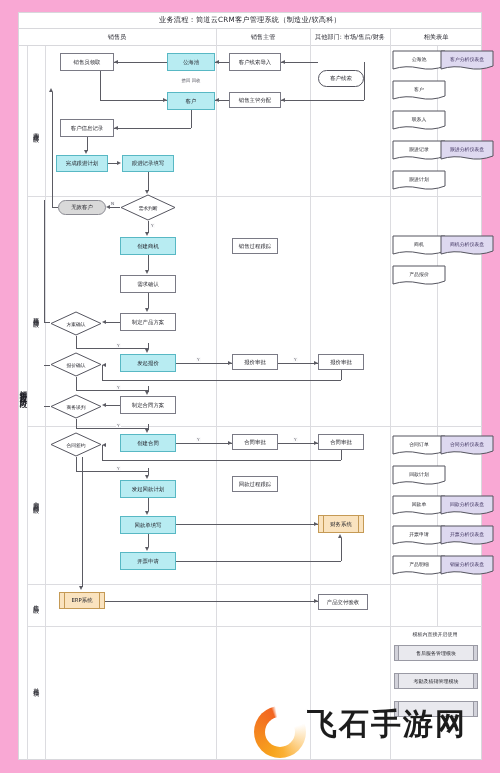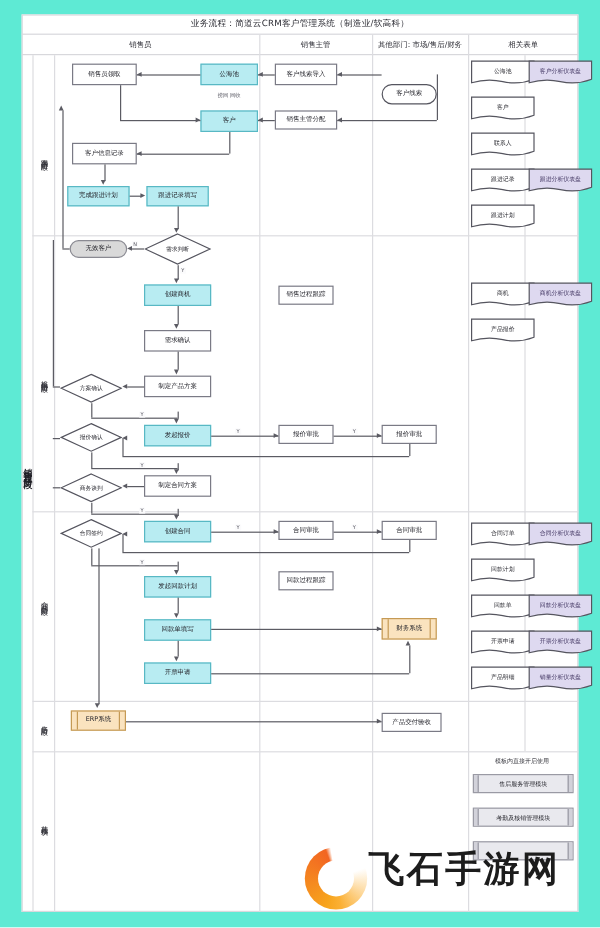--- a/index.html
+++ b/index.html
@@ -1,17 +1,17 @@
 <!DOCTYPE html>
 <html><head>
 <meta charset="utf-8">
 <style>
   html,body{margin:0;padding:0;background:#ffffff;}
   body{font-family:"DejaVu Sans","Liberation Sans",sans-serif;}
-  #page{position:relative;width:500px;height:773px;background:#5eead4;overflow:hidden;}
+  #page{position:relative;width:500px;height:773px;background:#f9a8d4;overflow:hidden;}
 
   
   .frame{position:absolute;left:18px;top:12px;width:464px;height:748px;border:1px solid #d8d8dc;background:#fff;box-sizing:border-box;}
 
   .title-bar{position:absolute;left:18px;top:12px;width:464px;height:17px;box-sizing:border-box;
     border-bottom:1px solid #d8d8dc;display:flex;align-items:center;justify-content:center;}
   .title-bar span{font-size:7.2px;color:#2b2b33;letter-spacing:.2px;}
 
   .colhead{position:absolute;top:29px;height:17px;box-sizing:border-box;border-bottom:1px solid #d8d8dc;
     display:flex;align-items:center;justify-content:center;}

